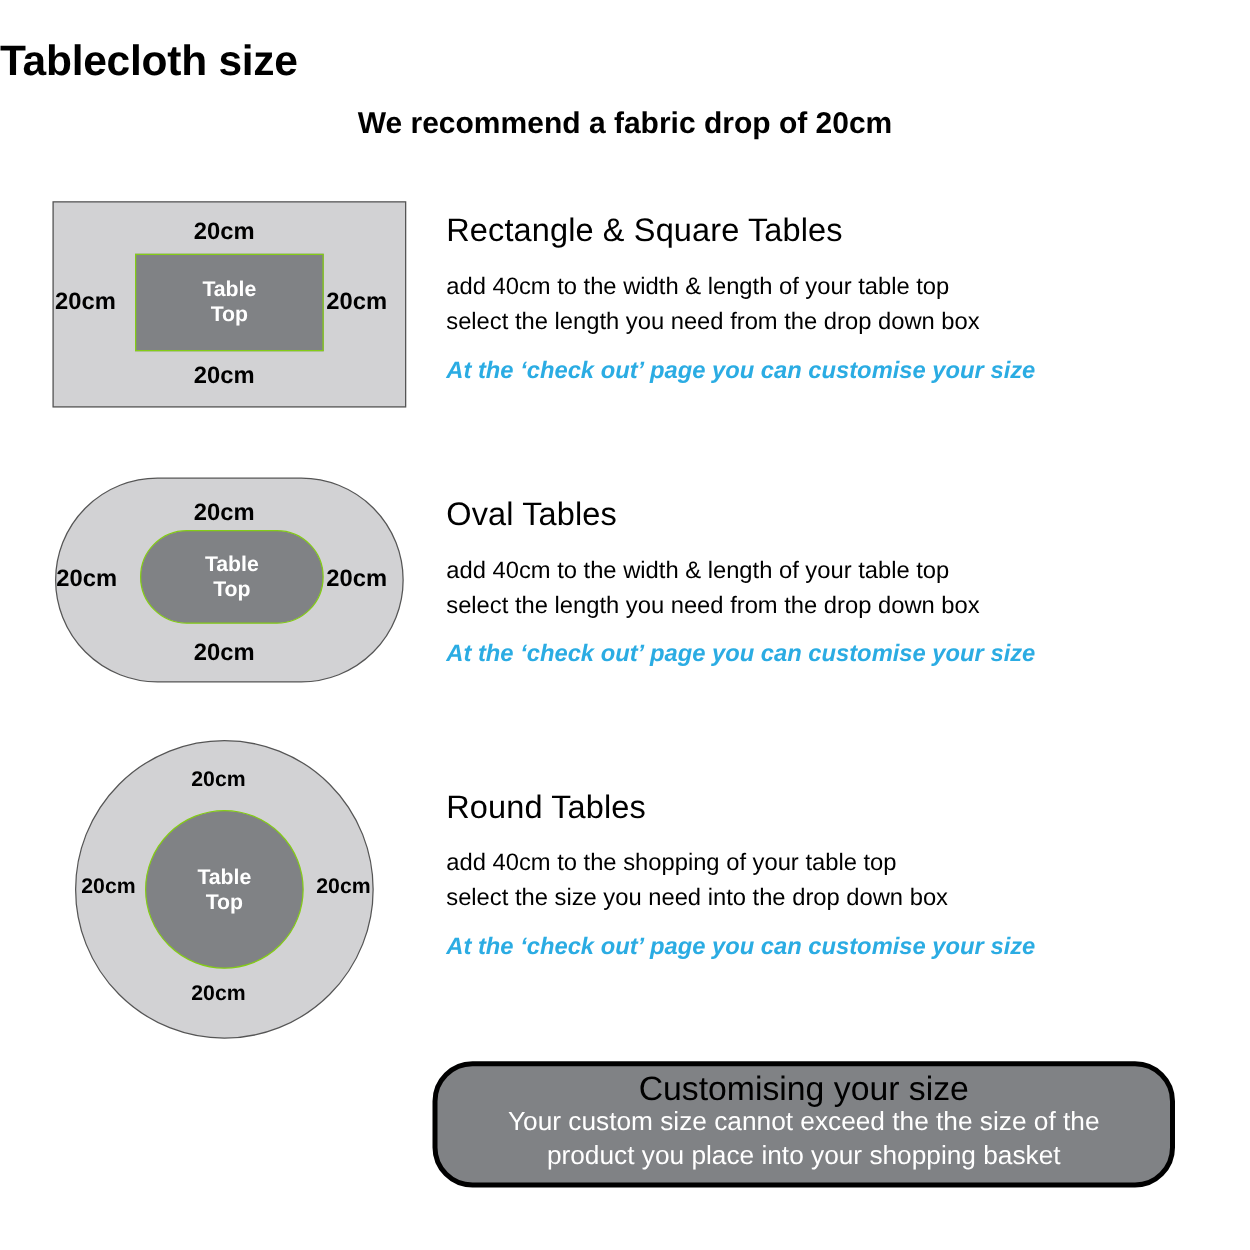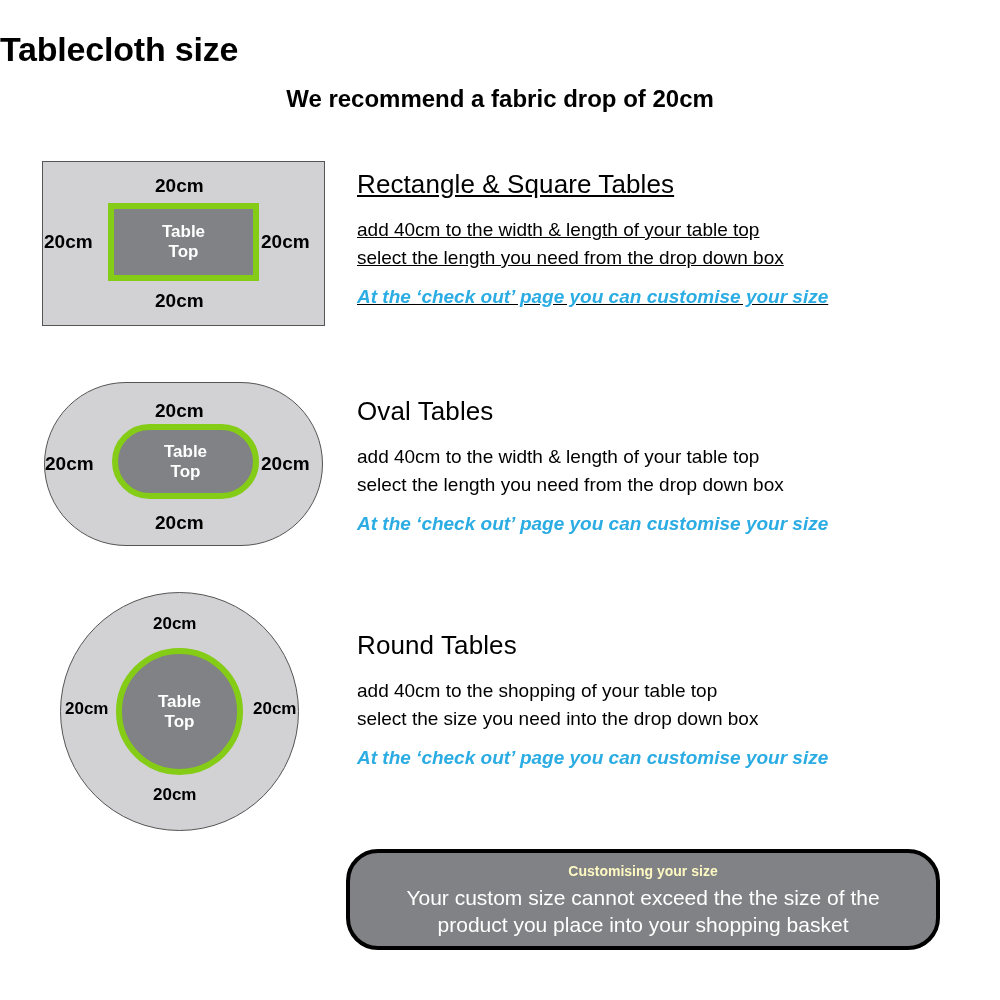--- a/index.html
+++ b/index.html
@@ -40,21 +40,21 @@
 
   .outer-shape {
     position: absolute;
     background: #d2d2d4;
     border: 1px solid #555555;
     box-sizing: border-box;
   }
   .inner-shape {
     position: absolute;
     background: #808285;
-    border: 6px solid #84cc16;
+    border: 1px solid #84cc16;
     box-sizing: border-box;
     display: flex;
     flex-direction: column;
     align-items: center;
     justify-content: center;
   }
   .inner-shape .tt-line {
     color: #ffffff;
     font-weight: bold;
     font-size: 17px;
@@ -104,23 +104,23 @@
     background: #808285;
     border: 4px solid #000000;
     border-radius: 32px;
     display: flex;
     flex-direction: column;
     align-items: center;
     justify-content: center;
     padding: 4px 14px 6px;
   }
   .callout-title {
-    color: #fef9c3;
-    font-size: 14px;
-    font-weight: bold;
+    color: #000000;
+    font-size: 27px;
+    font-weight: normal;
     line-height: 25px;
   }
   .callout-body {
     color: #ffffff;
     font-size: 21px;
     line-height: 27px;
     text-align: center;
     white-space: nowrap;
   }
 </style>
@@ -135,21 +135,21 @@
   <div class="inner-shape" style="left:108px;top:203px;width:151px;height:78px;border-radius:0;">
     <span class="tt-line">Table</span>
     <span class="tt-line">Top</span>
   </div>
   <div class="dim" style="left:155px;top:175px;">20cm</div>
   <div class="dim" style="left:44px;top:231px;">20cm</div>
   <div class="dim" style="left:261px;top:231px;">20cm</div>
   <div class="dim" style="left:155px;top:290px;">20cm</div>
 </div>
 
-<div class="section-text" style="top:169px;text-decoration:underline;">
+<div class="section-text" style="top:169px;">
   <div class="section-head">Rectangle &amp; Square Tables</div>
   <div class="section-lines">
     <div>add 40cm to the width &amp; length of your table top</div>
     <div>select the length you need from the drop down box</div>
   </div>
   <div class="section-note">At the ‘check out’ page you can customise your size</div>
 </div>
 
 <div class="diagram" style="left:0;top:0;width:340px;height:600px;">
   <div class="outer-shape" style="left:44px;top:382px;width:279px;height:164px;border-radius:82px;"></div>

